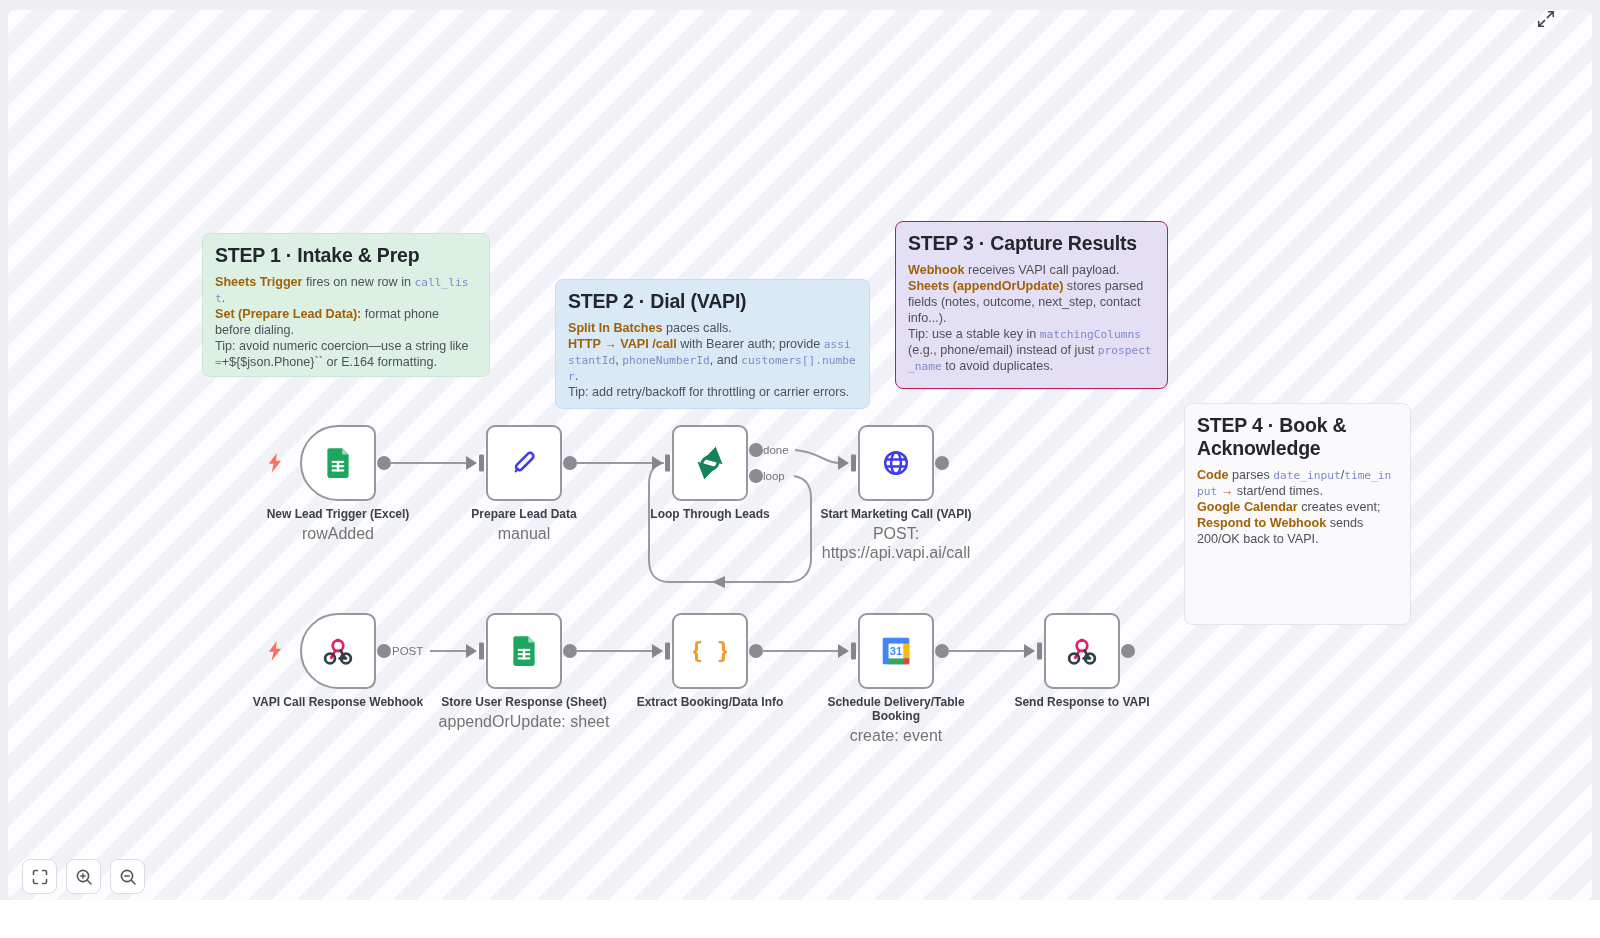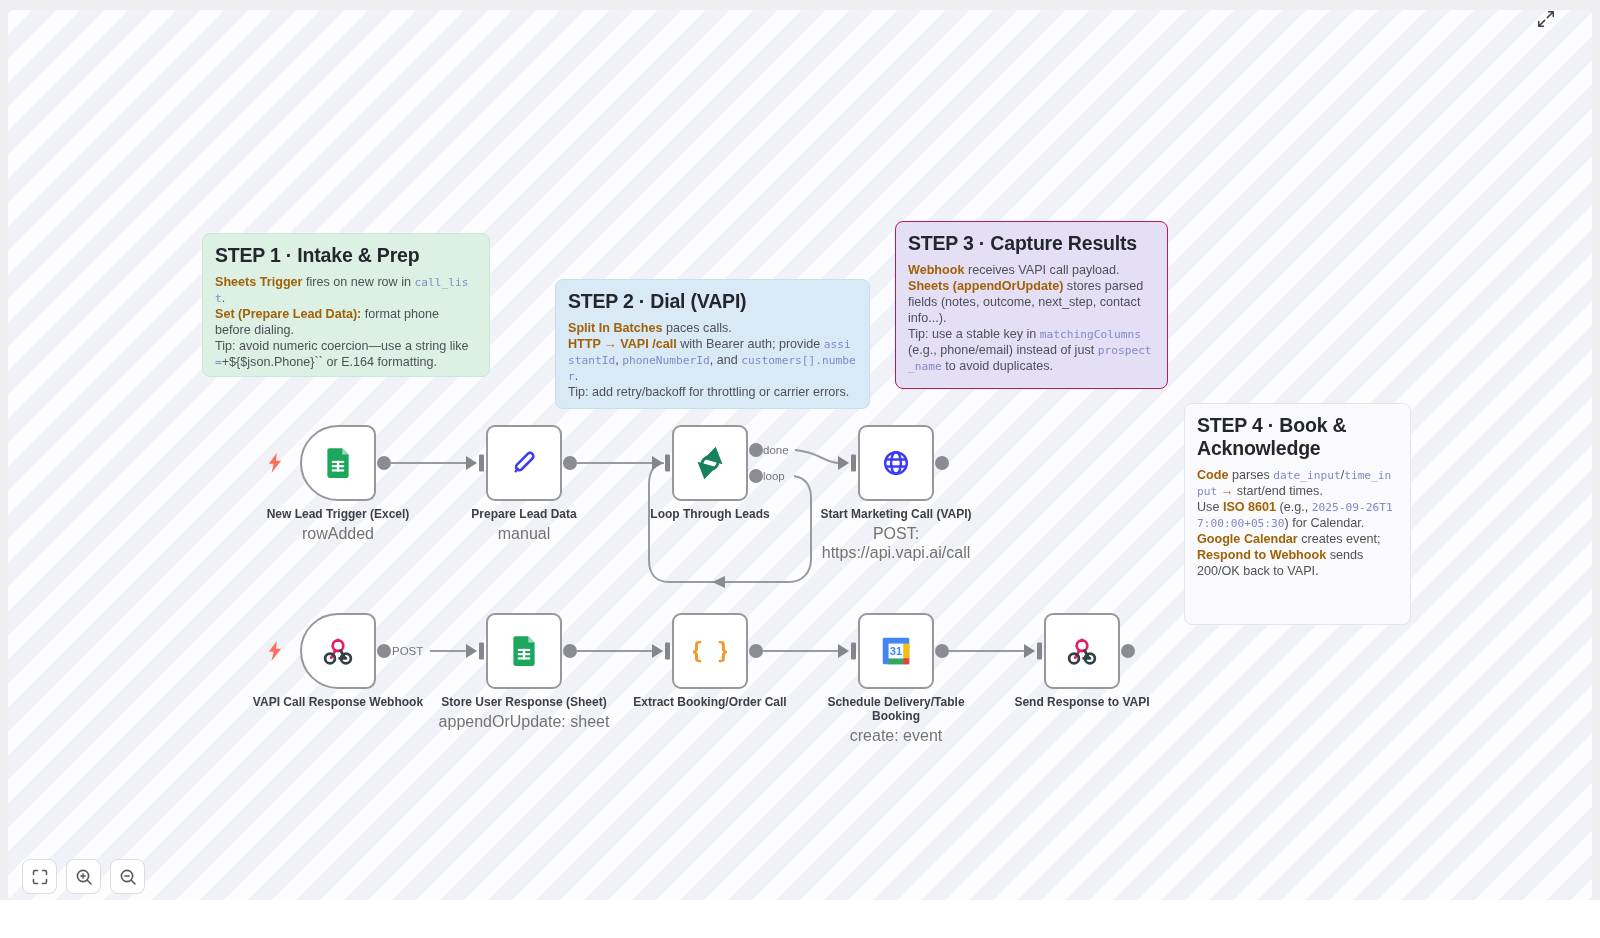--- a/index.html
+++ b/index.html
@@ -122,21 +122,20 @@
   <div class="note note-purple" style="left:895px;top:221px;width:273px;height:168px;">
     <h2>STEP 3 · Capture Results</h2>
     <p><span class="seg-b">Webhook</span><span> receives VAPI call payload.</span></p>
     <p><span class="seg-b">Sheets (appendOrUpdate)</span><span> stores parsed fields (notes, outcome, next_step, contact info...).</span></p>
     <p><span>Tip: use a stable key in </span><span class="seg-c">matchingColumns</span><span> (e.g., phone/email) instead of just </span><span class="seg-c">prospect_name</span><span> to avoid duplicates.</span></p>
   </div>
 
   <div class="note note-plain" style="left:1168px;top:403px;width:227px;height:222px;margin-left:16px;">
     <h2>STEP 4 · Book &amp; Acknowledge</h2>
     <p><span class="seg-b">Code</span><span> parses </span><span class="seg-c">date_input</span><span>/</span><span class="seg-c">time_input</span><span> </span><span class="seg-b">→</span><span> start/end times.</span></p>
-    <p><span>Use </span><span class="seg-b">ISO 8601</span><span> (e.g., </span><span class="seg-c">2025-09-26T17:00:00+05:30</span><span>) for Calendar.</span></p>
     <p><span class="seg-b">Google Calendar</span><span> creates event; </span><span class="seg-b">Respond to Webhook</span><span> sends 200/OK back to VAPI.</span></p>
   </div>
 
   <div class="node trigger" style="left:300px;top:425px;">
     <div class="node-box">
       <svg viewBox="0 0 32 32" width="34" height="34">
         <path d="M8 2h12l6 6v20a2 2 0 0 1-2 2H8a2 2 0 0 1-2-2V4a2 2 0 0 1 2-2z" fill="#1ca75c"></path>
         <path d="M20 2l6 6h-6z" fill="#9fd9bd"></path>
         <g fill="#fff">
             <rect x="10.2" y="14" width="11.6" height="2"></rect>
@@ -239,21 +238,21 @@
     </div>
   </div>
 
   <div class="node" style="left:672px;top:613px;">
     <div class="node-box">
       <svg viewBox="0 0 32 32" width="34" height="34">
         <text x="16" y="23.5" text-anchor="middle" font-family="DejaVu Sans Mono, monospace" font-size="21" font-weight="bold" fill="#f39a2b">{ }</text>
       </svg>
     </div>
     <div class="node-caption">
-      <div class="node-title">Extract Booking/Order Call</div>
+      <div class="node-title">Extract Booking/Data Info</div>
 
     </div>
   </div>
 
   <div class="node" style="left:858px;top:613px;">
     <div class="node-box">
       <svg viewBox="0 0 32 32" width="34" height="34">
         <rect x="3.5" y="3.5" width="25" height="25" rx="1.5" fill="#4285f4"></rect>
         <rect x="23" y="9" width="5.5" height="14" fill="#fbbc04"></rect>
         <rect x="9" y="23" width="14" height="5.5" fill="#34a853"></rect>

